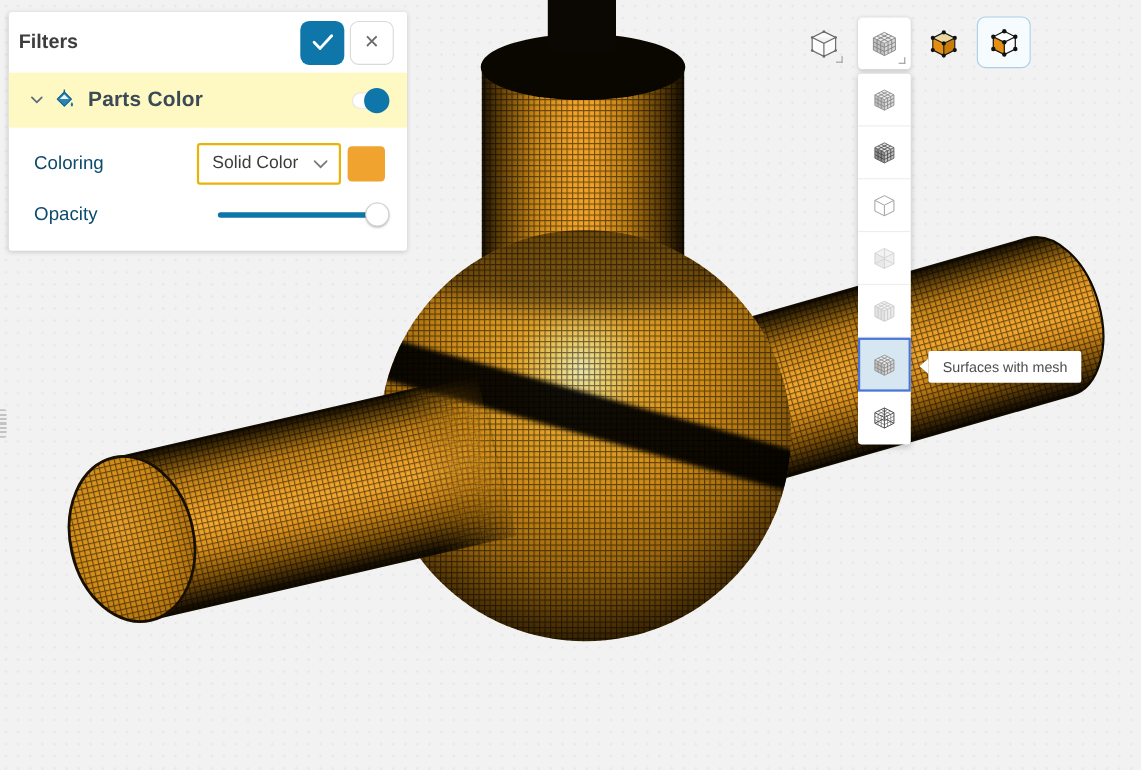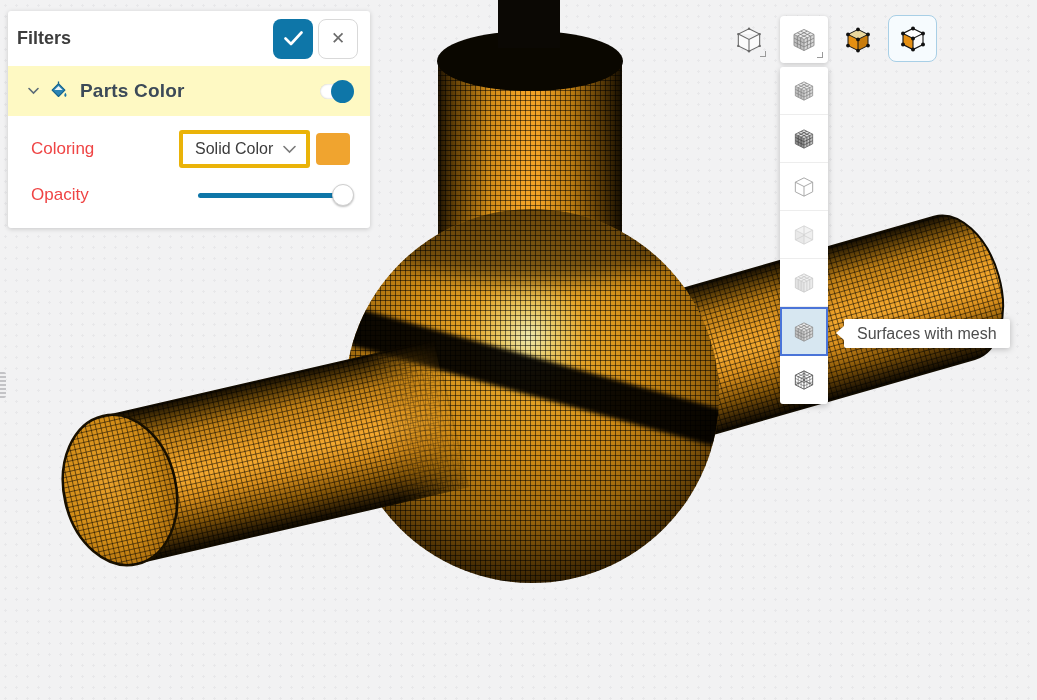--- a/index.html
+++ b/index.html
@@ -48,23 +48,23 @@
   .chev{ color:#5b6b78; margin-right:8px; display:flex; }
   .bucket{ margin-right:10px; display:flex; }
   .section-label{ font-size:19px; font-weight:700; color:#3c4a58; flex:1; letter-spacing:.2px; }
   .toggle{ position:relative; width:30px; height:15px; background:#fff; border-radius:8px;
            box-shadow:inset 0 0 2px rgba(0,0,0,.25); margin-right:4px; cursor:pointer; }
   .toggle .knob{ position:absolute; right:-4px; top:-4px; width:23px; height:23px;
            border-radius:50%; background:#0e76a8; }
   .panel-body{ padding:14px 20px 20px 23px; }
   .field-row{ display:flex; align-items:center; margin-bottom:16px; }
   .field-row:last-child{ margin-bottom:2px; }
-  .field-label{ font-size:17px; color:#ef4444; flex:1; }
+  .field-label{ font-size:17px; color:#0c4a6e; flex:1; }
   .select{
-    width:131px; height:38px; border:4px solid #eab308; border-radius:3px;
+    width:131px; height:38px; border:2px solid #eab308; border-radius:3px;
     background:#fff; display:flex; align-items:center; padding:0 10px 0 12px;
     font-size:16px; color:#3c3c3c; cursor:pointer;
   }
   .select-value{ flex:1; }
   .swatch{ width:34px; height:32px; border-radius:4px; background:#f0a42f; margin-left:6px;
            border:none; cursor:pointer; }
   .slider{ position:relative; width:146px; height:22px; margin-right:6px; cursor:pointer; }
   .slider .track{ position:absolute; left:0; right:0; top:9px; height:5px;
                   background:#0e76a8; border-radius:3px; }
   .slider .s-knob{ position:absolute; right:-10px; top:0; width:22px; height:22px;
@@ -94,21 +94,21 @@
   }
   .flyout-item:last-child{ border-bottom:none; }
   .flyout-item.selected{
     background:#d7e7f1; border:2px solid #4a74d8; border-bottom:2px solid #4a74d8; height:49px;
   }
 
   
   .tooltip{
     position:absolute; left:844px; top:319px; height:29px;
     background:#fff; border-radius:2px; padding:0 13px;
-    font-size:16px; color:#4d4d4d; line-height:29px; white-space:nowrap;
+    font-size:13px; color:#4d4d4d; line-height:29px; white-space:nowrap;
     filter:drop-shadow(0 1px 3px rgba(0,0,0,.25));
   }
   .tooltip::before{
     content:""; position:absolute; left:-8px; top:7px;
     border-top:7px solid transparent; border-bottom:7px solid transparent;
     border-right:8px solid #fff;
   }
 </style>
 </head>
 <body>

